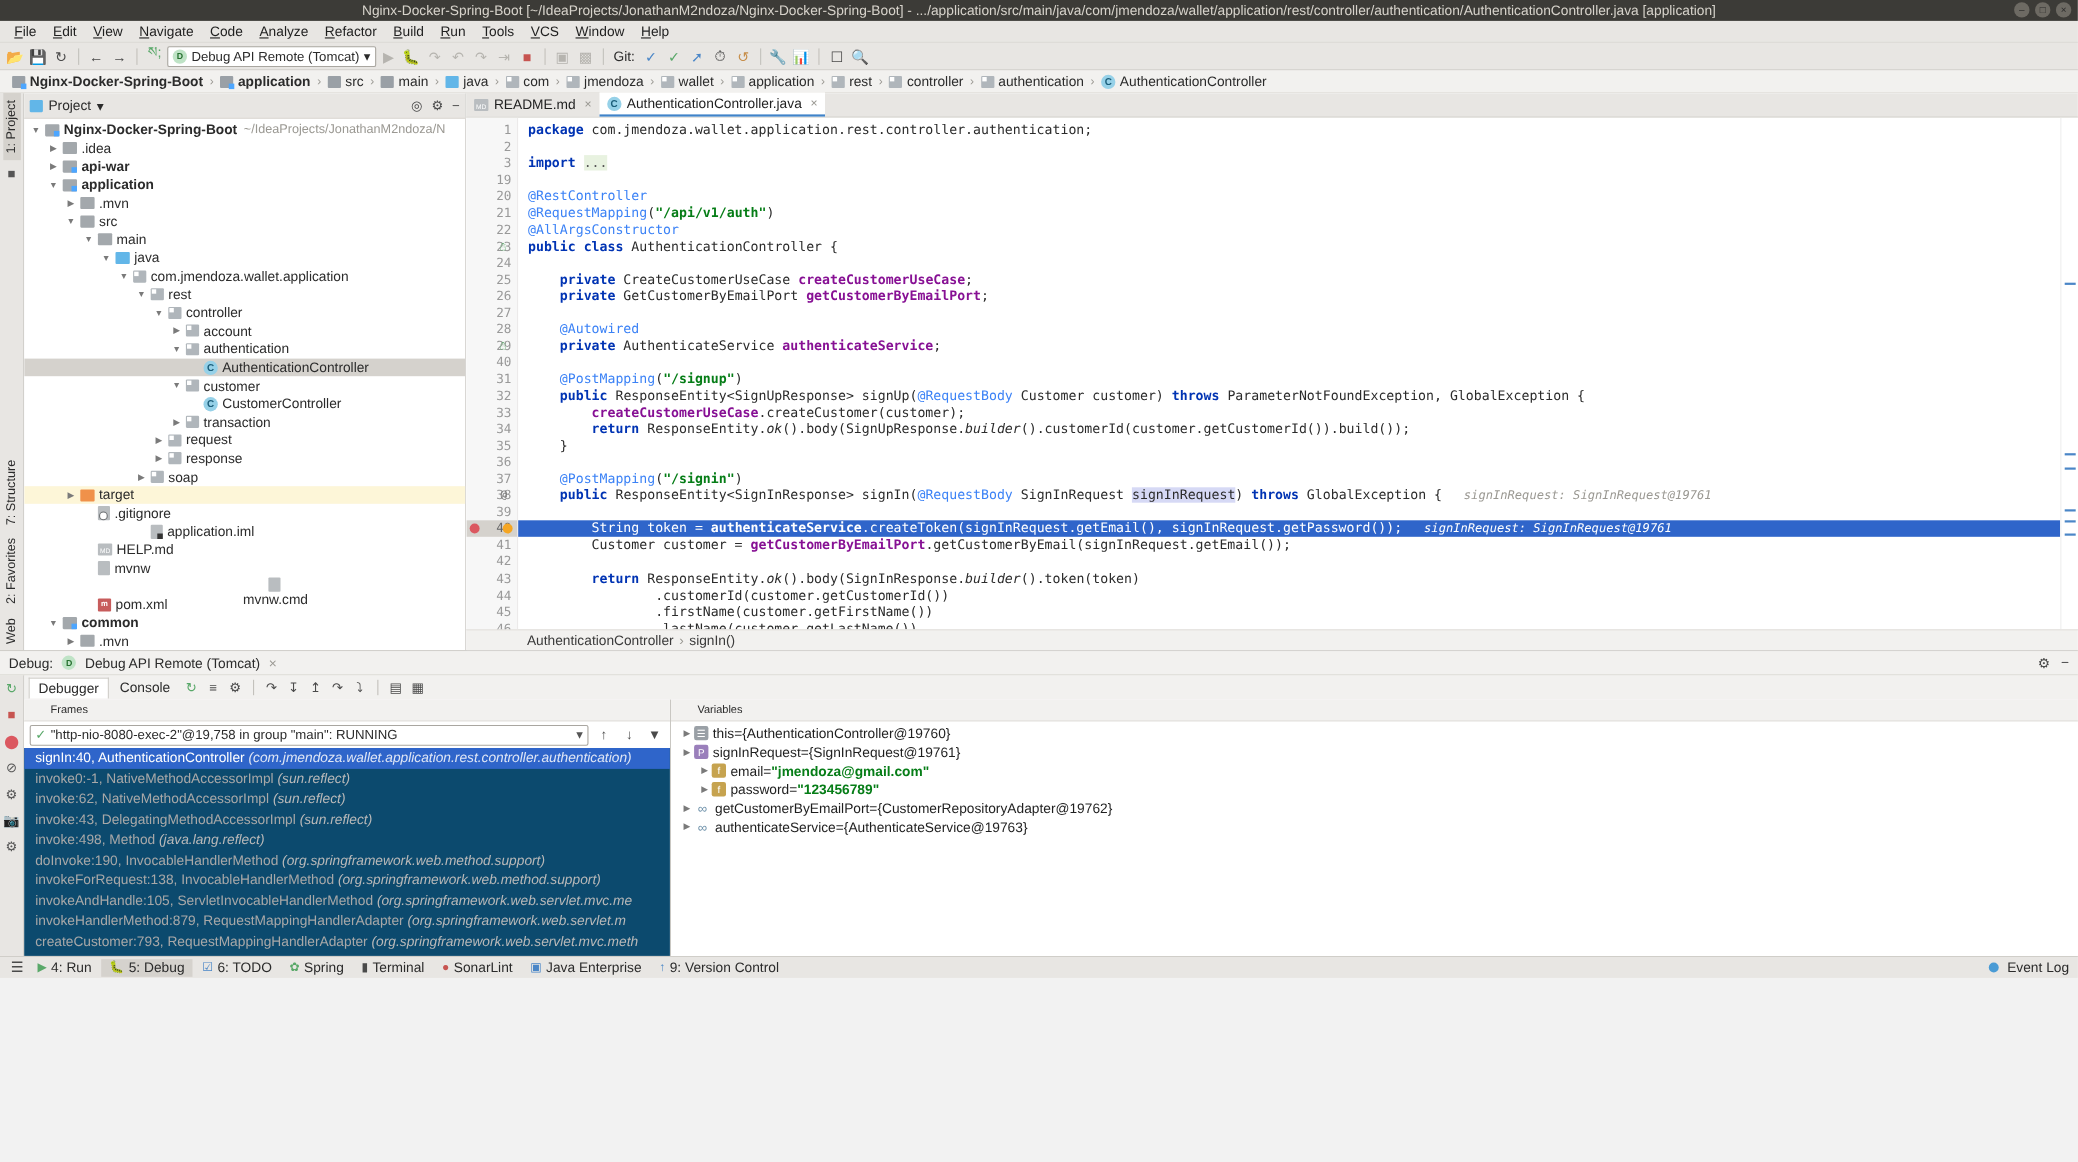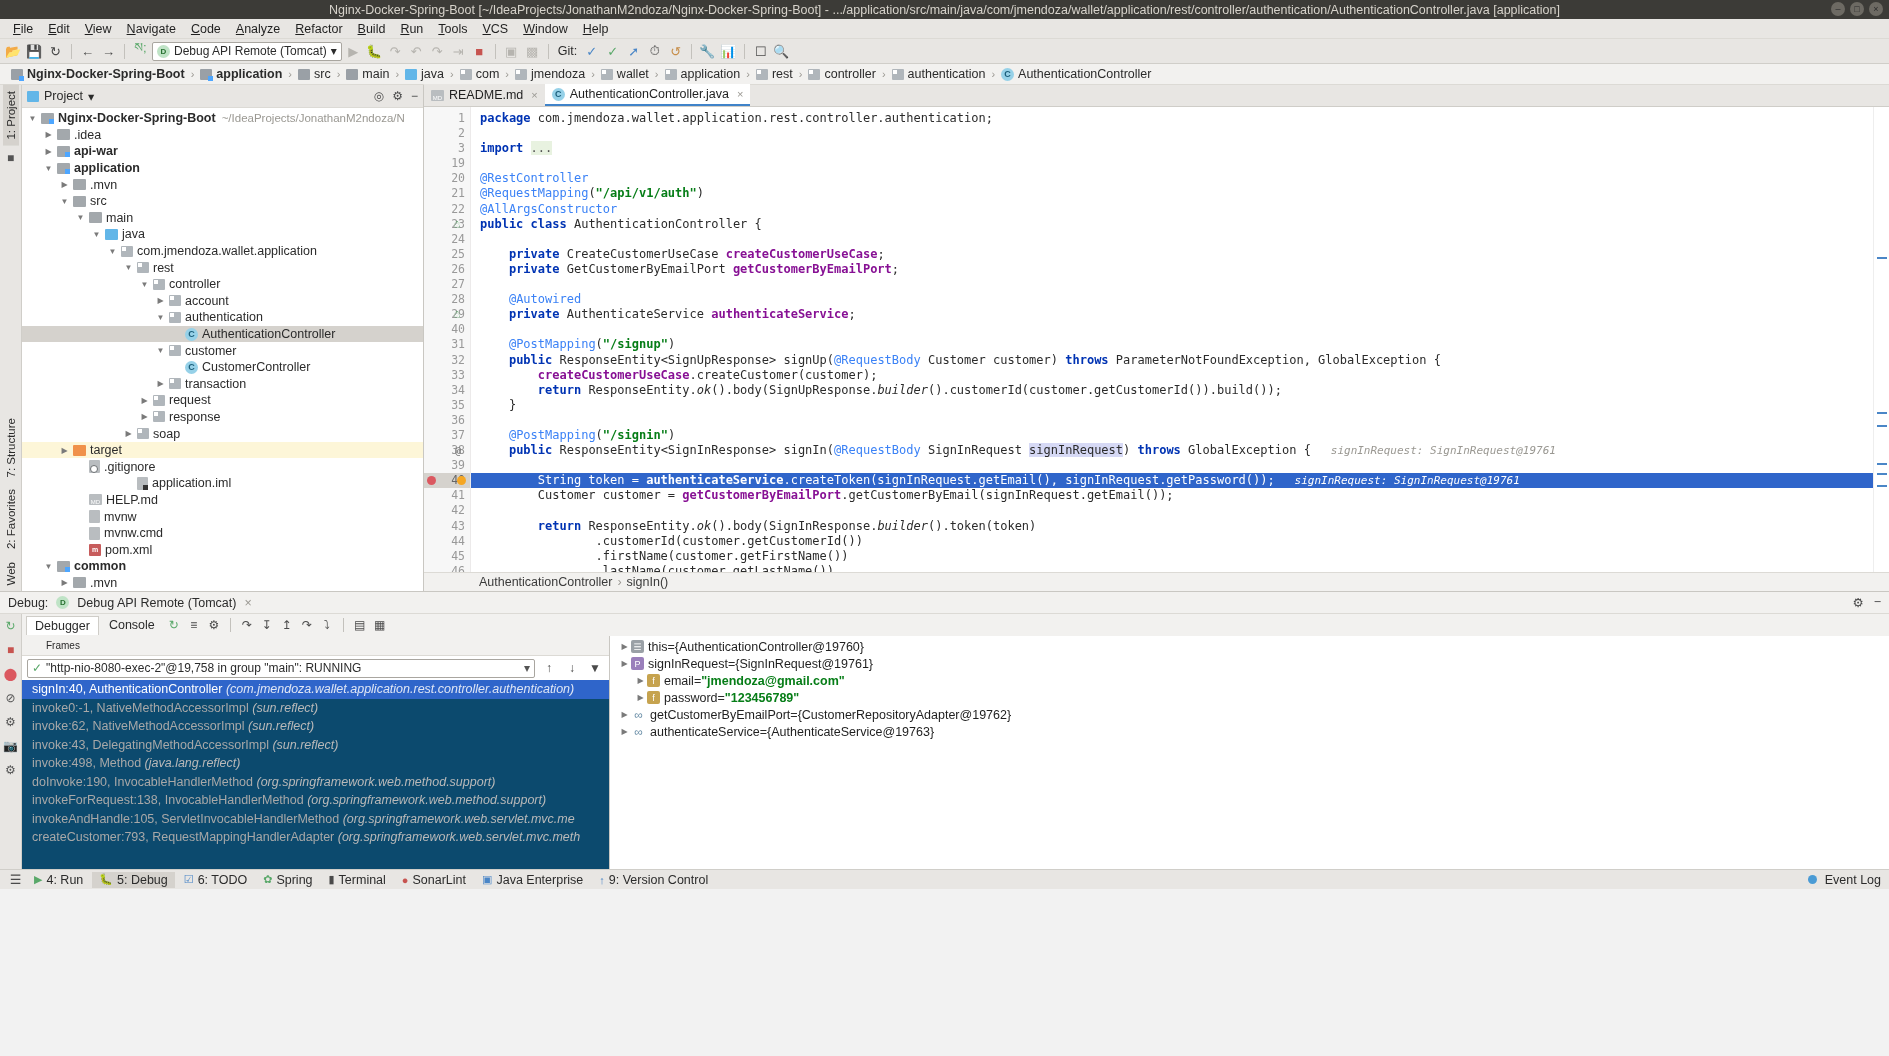--- a/index.html
+++ b/index.html
@@ -500,21 +500,21 @@
           </span>
           <span class="tlabel">HELP.md</span>
         </div>
         <div class="trow" style="padding-left: 52px;">
           <span class="arrow"></span>
           <span class="ficon">
             <span class="fileicon"></span>
           </span>
           <span class="tlabel">mvnw</span>
         </div>
-        <div class="trow" style="padding-left: 52px;">
+        <div class="trow" style="padding-left: 52px; flex-direction: column;">
           <span class="arrow"></span>
           <span class="ficon">
             <span class="fileicon"></span>
           </span>
           <span class="tlabel">mvnw.cmd</span>
         </div>
         <div class="trow" style="padding-left: 52px;">
           <span class="arrow"></span>
           <span class="ficon">
             <span class="mvnicon">m</span>
@@ -656,24 +656,26 @@
           </div>
           <div id="frameslist">
               <div class="frow sel"><span>signIn:40, AuthenticationController </span><span class="pkg2">(com.jmendoza.wallet.application.rest.controller.authentication)</span></div>
               <div class="frow dim"><span>invoke0:-1, NativeMethodAccessorImpl </span><span class="pkg2">(sun.reflect)</span></div>
               <div class="frow dim"><span>invoke:62, NativeMethodAccessorImpl </span><span class="pkg2">(sun.reflect)</span></div>
               <div class="frow dim"><span>invoke:43, DelegatingMethodAccessorImpl </span><span class="pkg2">(sun.reflect)</span></div>
               <div class="frow dim"><span>invoke:498, Method </span><span class="pkg2">(java.lang.reflect)</span></div>
               <div class="frow dim"><span>doInvoke:190, InvocableHandlerMethod </span><span class="pkg2">(org.springframework.web.method.support)</span></div>
               <div class="frow dim"><span>invokeForRequest:138, InvocableHandlerMethod </span><span class="pkg2">(org.springframework.web.method.support)</span></div>
               <div class="frow dim"><span>invokeAndHandle:105, ServletInvocableHandlerMethod </span><span class="pkg2">(org.springframework.web.servlet.mvc.me</span></div>
+              <div class="frow dim"><span>invokeHandlerMethod:879, RequestMappingHandlerAdapter </span><span class="pkg2">(org.springframework.web.servlet.m</span></div>
               <div class="frow dim"><span>createCustomer:793, RequestMappingHandlerAdapter </span><span class="pkg2">(org.springframework.web.servlet.mvc.meth</span></div>
             </div>
         </div>
         <div id="varscol">
+          <div class="colhdr">Variables</div>
           <div id="varslist">
               <div class="vrow" style="padding-left: 8px;">
                 <span class="varrow-arrow">▶</span>
                 <span class="badge this">☰</span>
                 <span class="vname">this</span>
                 <span> = </span>
                 <span class="vval-obj">{AuthenticationController@19760}</span>
               </div>
               <div class="vrow" style="padding-left: 8px;">
                 <span class="varrow-arrow">▶</span>

